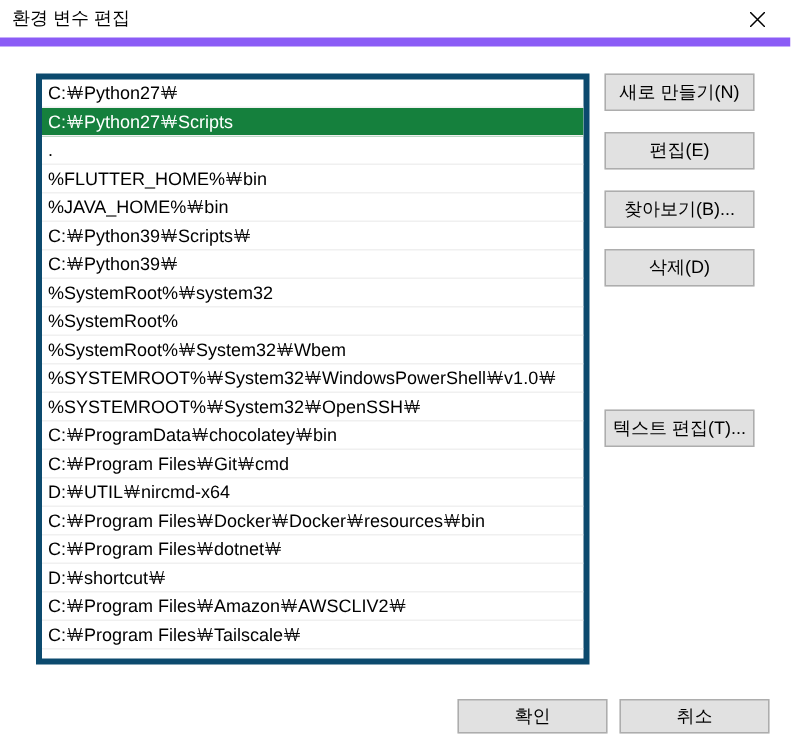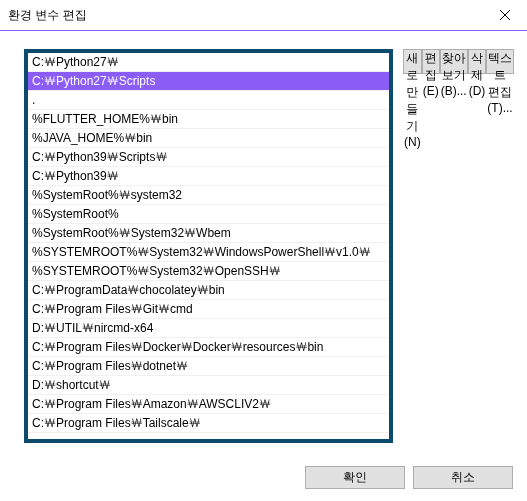--- a/index.html
+++ b/index.html
@@ -1,29 +1,29 @@
 <!DOCTYPE html>
 <html><head>
   <meta charset="utf-8">
   <style>
     * { margin: 0; padding: 0; box-sizing: border-box; font-family: "Malgun Gothic", "맑은 고딕", sans-serif; font-size: 12px; }
     body { background: #fff; width: 527px; height: 501px; overflow: hidden; }
     
-    .titlebar { height: 31px; background: #fff; border-bottom: 1px solid #8b5cf6; display: flex; align-items: center; padding-left: 8px; }
+    .titlebar { height: 31px; background: #fff; border-bottom: 6px solid #8b5cf6; display: flex; align-items: center; padding-left: 8px; }
     .titlebar-text { flex: 1; }
     .close-btn { width: 45px; height: 30px; display: flex; align-items: center; justify-content: center; cursor: pointer; }
     .close-btn svg { width: 10px; height: 10px; }
     
     .content { padding: 18px 14px 12px 24px; display: flex; gap: 10px; }
     
     .list-container { width: 369px; height: 394px; border: 4px solid #0c4a6e; background: #fff; overflow-y: scroll; }
     .list-item { height: 19px; line-height: 19px; padding-left: 4px; border-bottom: 1px solid #f0f0f0; white-space: nowrap; cursor: default; }
-    .list-item.selected { background: #8b5cf6; color: #fff; }
+    .list-item.selected { background: #15803d; color: #fff; }
     
-    .button-col { display: flex; flex-direction: row; width: 100px; }
+    .button-col { display: flex; flex-direction: column; width: 100px; }
     .btn { width: 100px; height: 25px; border: 1px solid #adadad; background: #e1e1e1; cursor: pointer; font-size: 12px; }
     .spacer-sm { height: 14px; }
     .spacer-lg { height: 34px; }
     
     .bottom-buttons { position: absolute; bottom: 12px; right: 14px; display: flex; gap: 8px; }
     .bottom-buttons .btn { width: 100px; height: 23px; }
     
     
     .list-container::-webkit-scrollbar { width: 17px; }
     .list-container::-webkit-scrollbar-track { background: #f0f0f0; }

